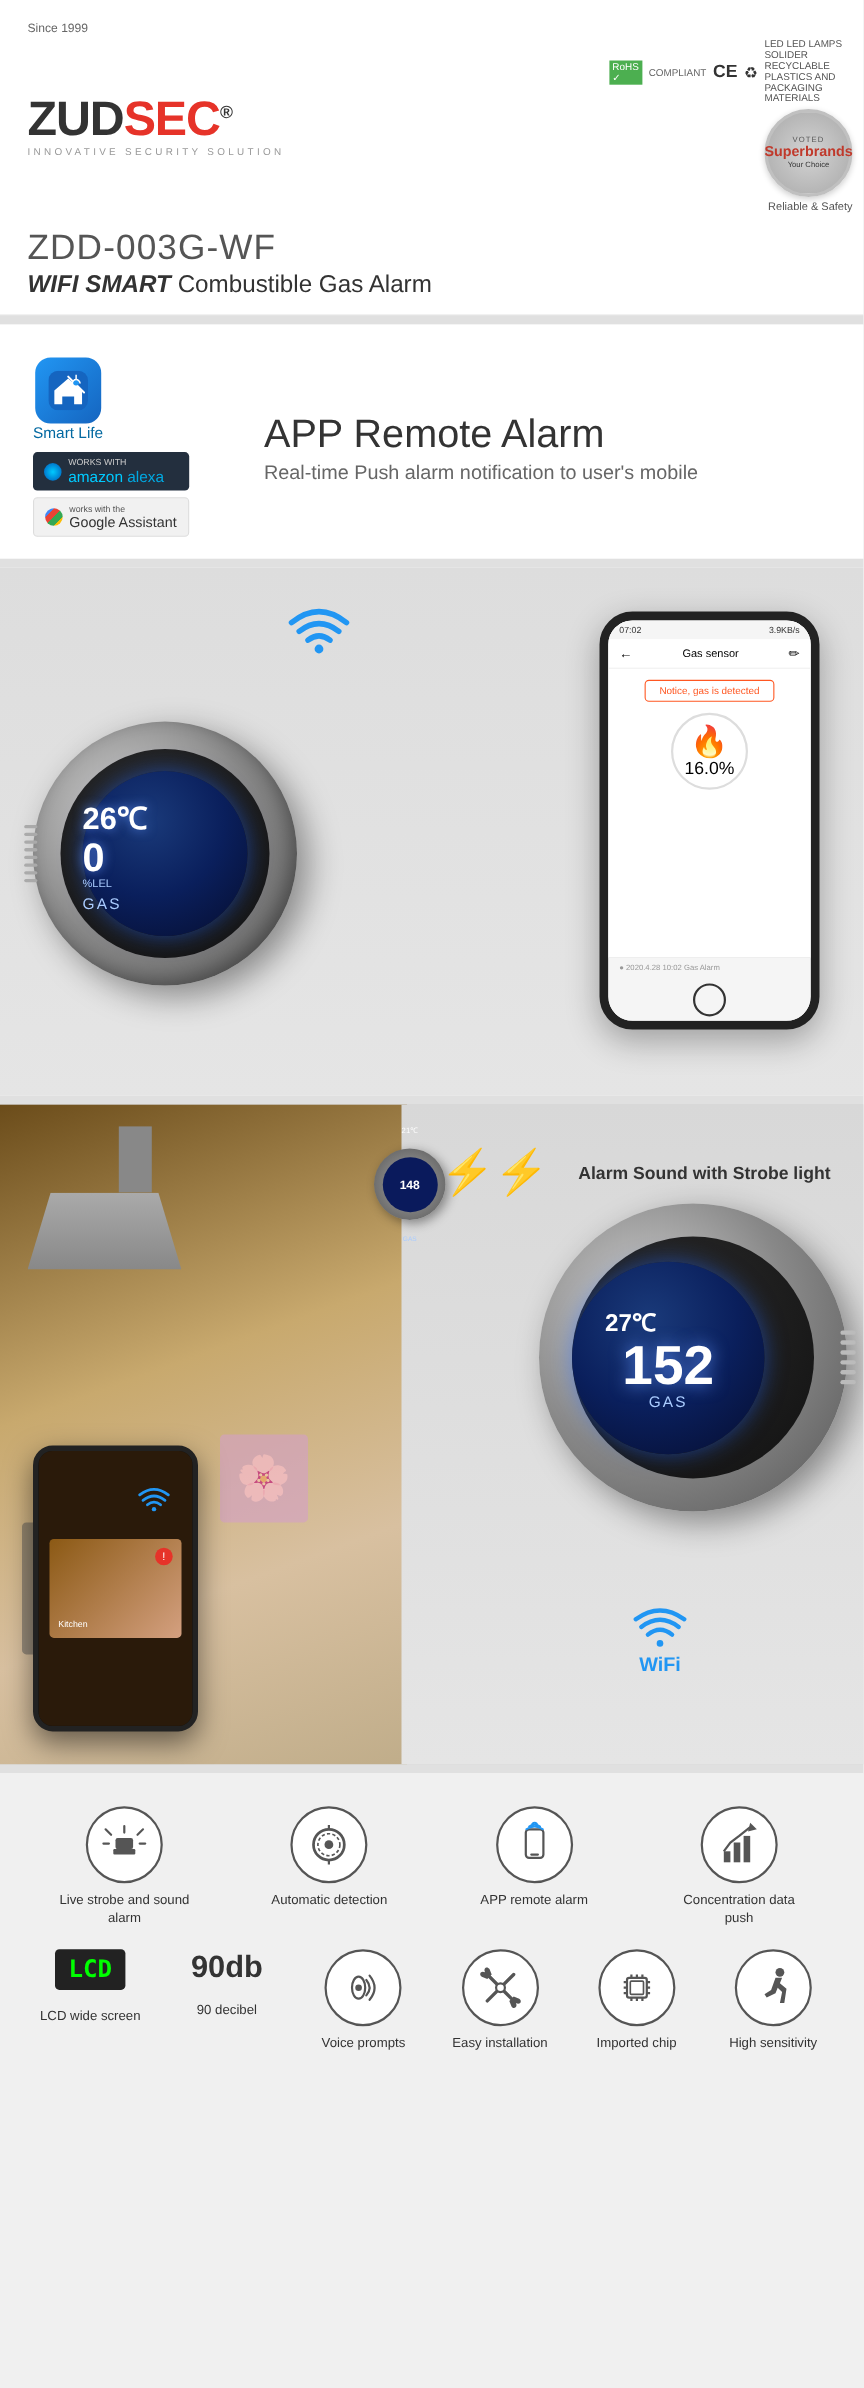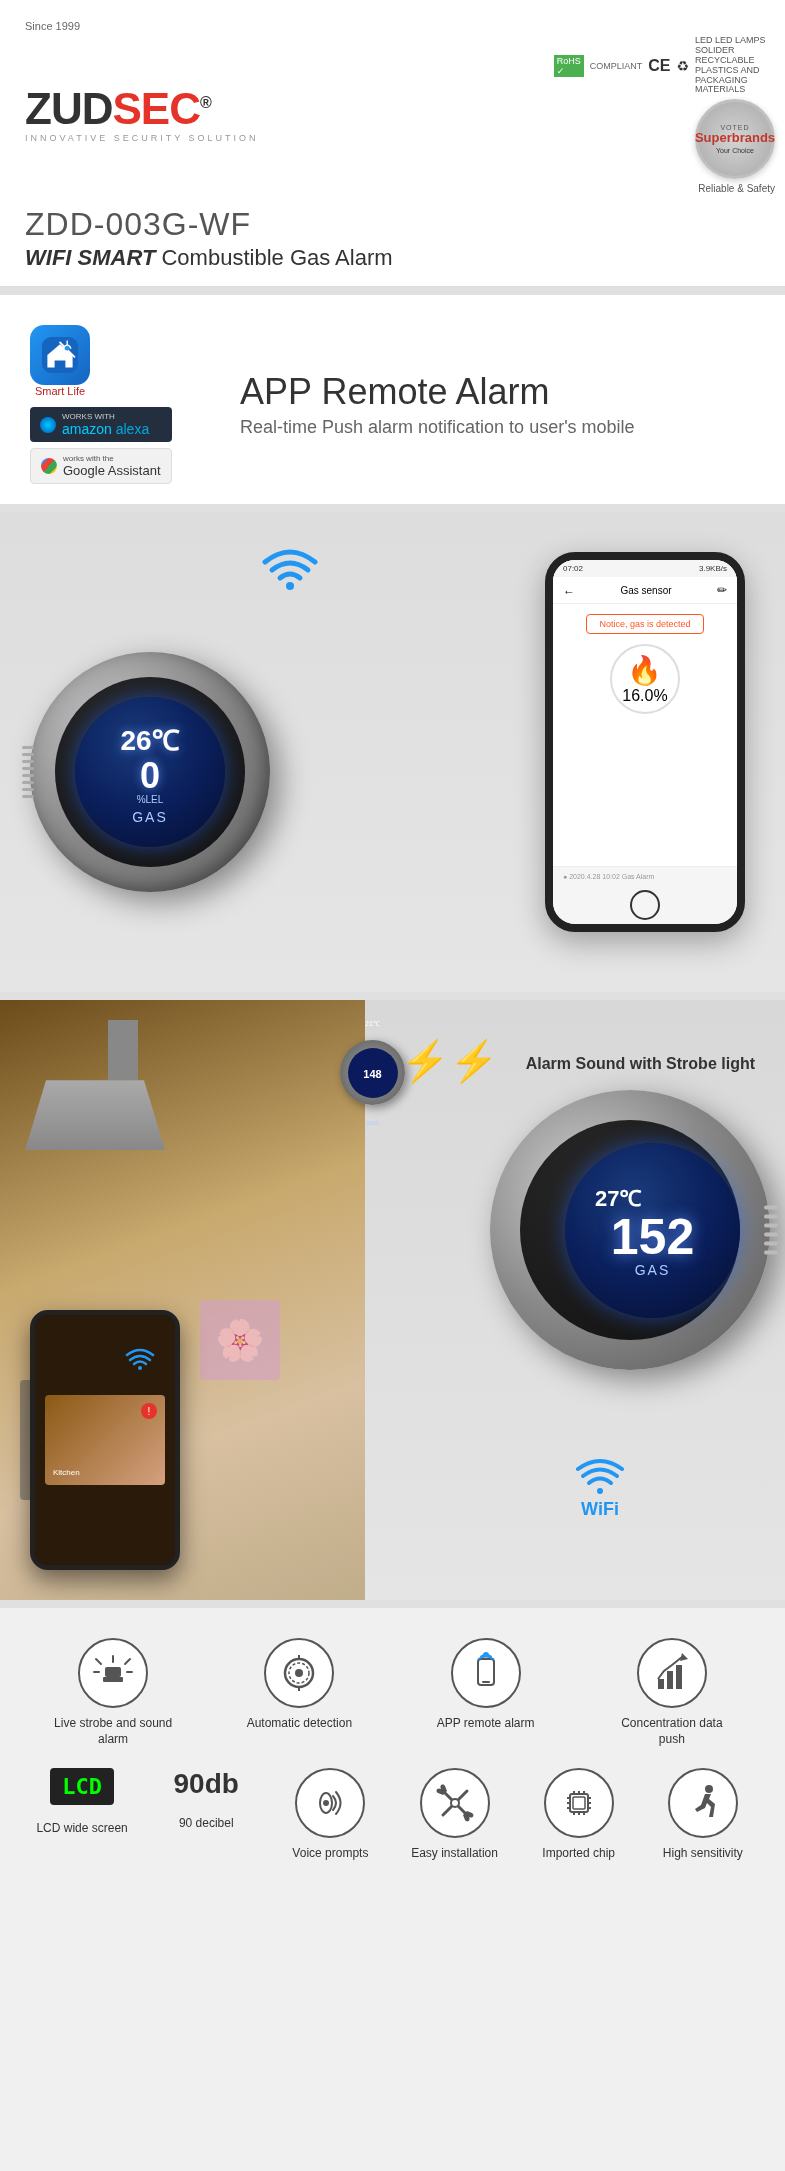--- a/index.html
+++ b/index.html
@@ -104,22 +104,22 @@
       width: 60px;
       height: 60px;
       background: linear-gradient(135deg, #2196f3, #1565c0);
       border-radius: 14px;
       display: flex;
       align-items: center;
       justify-content: center;
     }
     .smart-life-icon svg { width: 36px; height: 36px; }
     .smart-life-label {
-      font-size: 11px;
-      color: #b91c1c;
+      font-size: 14px;
+      color: #0369a1;
       margin-top: -4px;
     }
     .alexa-badge {
       background: #232f3e;
       color: white;
       padding: 5px 10px;
       border-radius: 4px;
       display: flex;
       align-items: center;
       gap: 6px;
@@ -194,21 +194,21 @@
       justify-content: center;
       position: relative;
     }
     .gas-screen {
       width: 150px;
       height: 150px;
       border-radius: 50%;
       background: radial-gradient(circle at 40% 30%, #1a3a7a, #0a1f5c, #060d2e);
       display: flex;
       flex-direction: column;
-      align-items: center;
+      align-items: flex-start;
       justify-content: center;
       box-shadow: 0 0 20px rgba(30, 100, 255, 0.5);
     }
     .gas-temp {
       font-size: 28px;
       font-weight: bold;
       color: white;
       text-shadow: 0 0 10px rgba(100, 150, 255, 0.8);
     }
     .gas-value {
@@ -600,21 +600,21 @@
   <div style="position:absolute;right:15px;top:90px;width:280px;height:280px;border-radius:50%;background:radial-gradient(circle at 35% 35%,#d0d0d0,#888,#555);display:flex;align-items:center;justify-content:center;box-shadow:10px 10px 30px rgba(0,0,0,0.4);">
 
     <div style="position:absolute;right:-8px;top:50%;transform:translateY(-50%);display:flex;flex-direction:column;gap:5px;">
       <div style="width:14px;height:4px;background:#bbb;border-radius:2px;"></div>
       <div style="width:14px;height:4px;background:#bbb;border-radius:2px;"></div>
       <div style="width:14px;height:4px;background:#bbb;border-radius:2px;"></div>
       <div style="width:14px;height:4px;background:#bbb;border-radius:2px;"></div>
       <div style="width:14px;height:4px;background:#bbb;border-radius:2px;"></div>
       <div style="width:14px;height:4px;background:#bbb;border-radius:2px;"></div>
     </div>
-    <div style="width:220px;height:220px;border-radius:50%;background:radial-gradient(circle at 40% 30%,#2a2a2a,#111);display:flex;align-items:center;justify-content:flex-end;">
+    <div style="width:220px;height:220px;border-radius:50%;background:radial-gradient(circle at 40% 30%,#2a2a2a,#111);display:flex;align-items:center;justify-content:flex-start;">
       <div style="width:175px;height:175px;border-radius:50%;background:radial-gradient(circle at 40% 30%,#1a3a7a,#0a1f5c,#060d2e);display:flex;flex-direction:column;align-items:center;justify-content:center;box-shadow:0 0 20px rgba(30,100,255,0.5);">
         <div style="font-size:22px;font-weight:bold;color:white;align-self:flex-start;margin-left:30px;">27℃</div>
         <div style="font-size:50px;font-weight:bold;color:white;line-height:1;text-shadow:0 0 15px rgba(100,150,255,0.8);">152</div>
         <div style="font-size:14px;color:#aaccff;letter-spacing:2px;">GAS</div>
       </div>
     </div>
   </div>
 
   <div style="position:absolute;right:160px;bottom:80px;text-align:center;z-index:5;">
     <svg width="50" height="42" viewBox="0 0 50 42" xmlns="http://www.w3.org/2000/svg">

